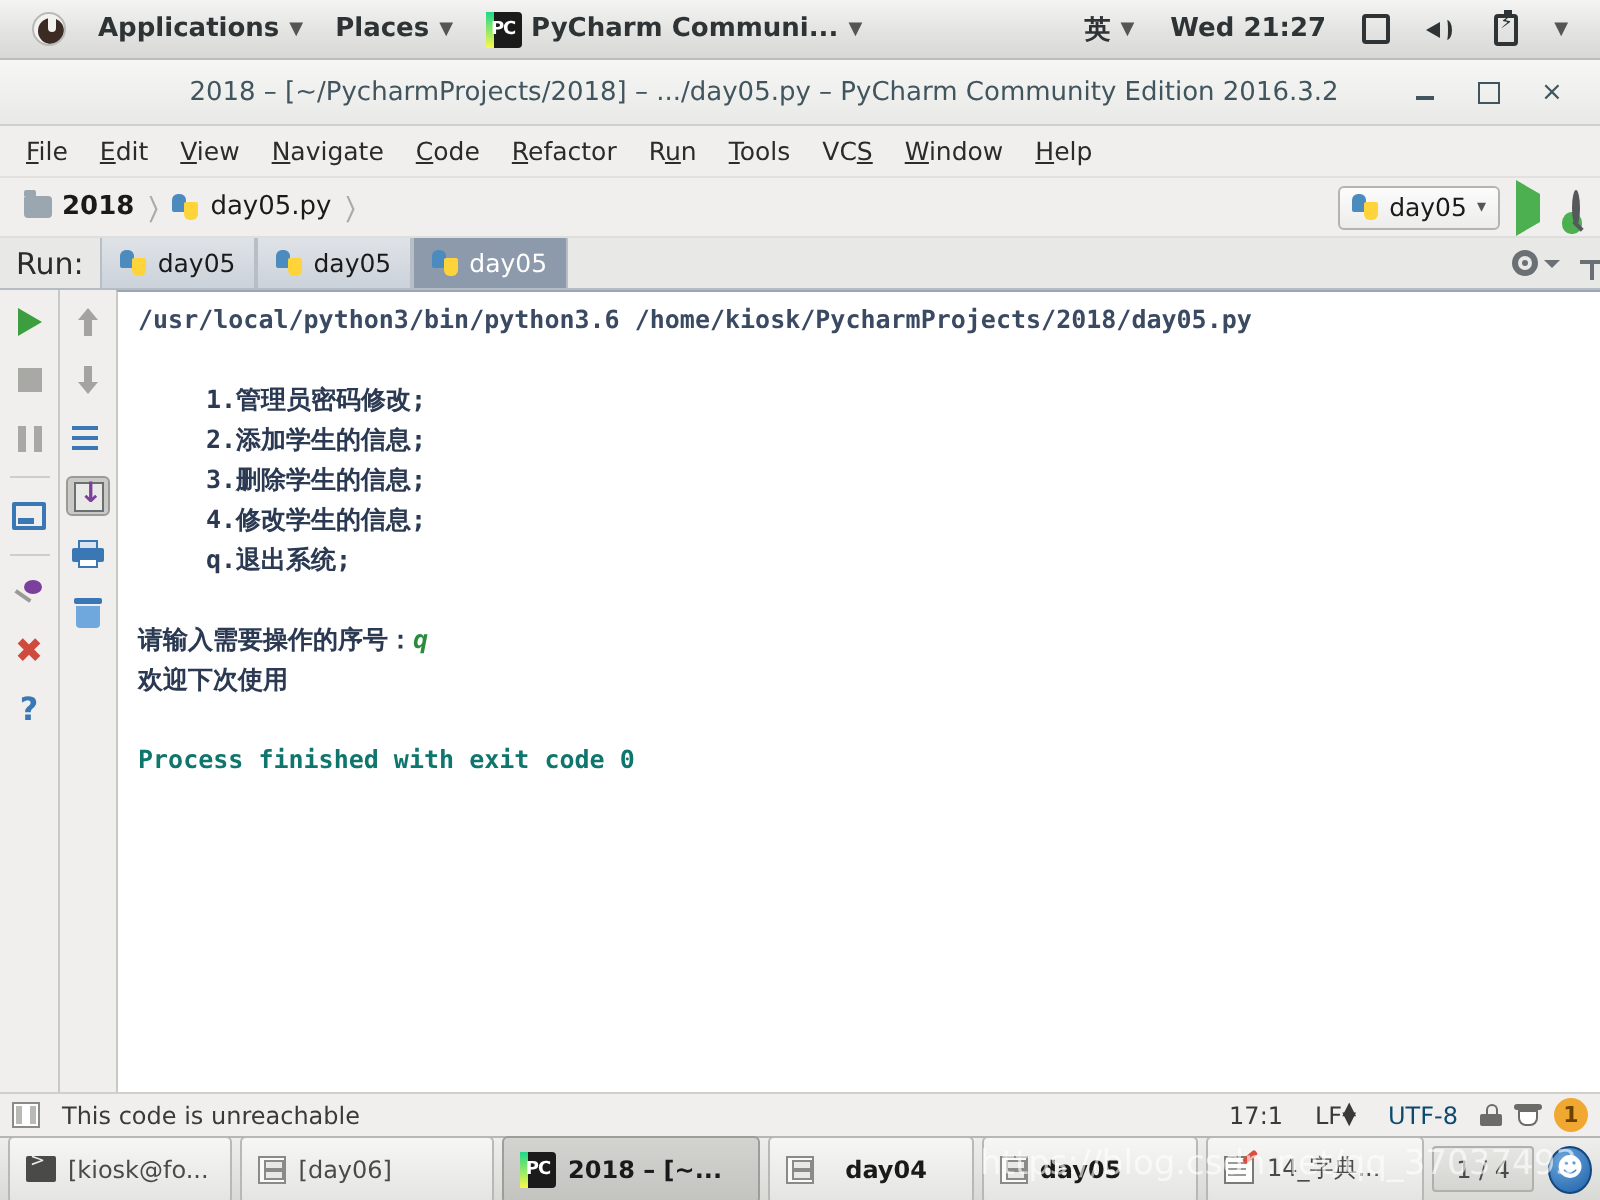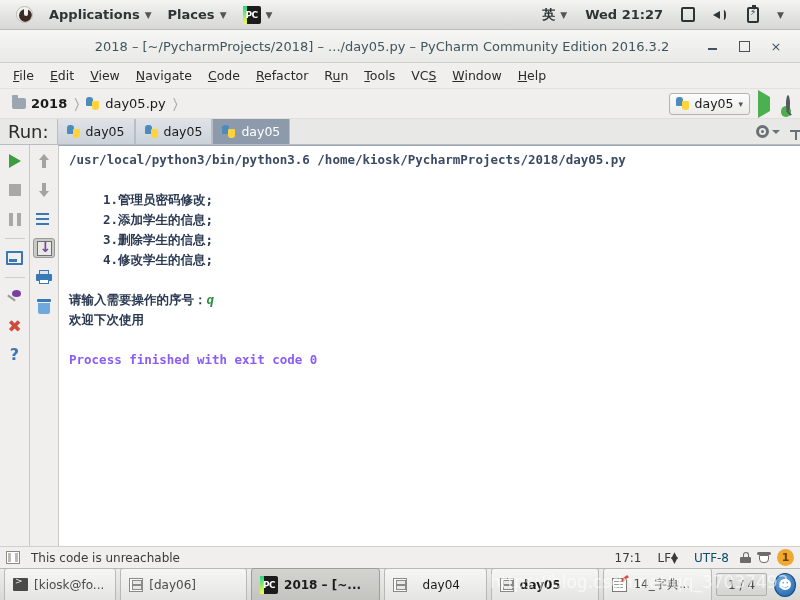--- a/index.html
+++ b/index.html
@@ -203,21 +203,21 @@
   }
 
   
   .run-window { flex: 1; display: flex; flex-direction: column; min-height: 0; }
   .run-header {
     height: 26px; display: flex; align-items: center;
     background: #e8e8e6;
     border-bottom: 1px solid #b5bcc4;
   }
   .run-label {
-    padding: 0 8px; font-size: 18px; color: #2b2b2b;
+    padding: 0 8px; font-size: 15px; color: #2b2b2b;
   }
   .run-tab {
     display: flex; align-items: center; gap: 5px;
     padding: 3px 9px; height: 25px;
     font-size: 12.5px; color: #1a1a1a;
     background: linear-gradient(to bottom, #dfe3e8, #ccd2da);
     border-left: 1px solid #b8bec6;
     border-right: 1px solid #b8bec6;
     white-space: nowrap;
   }
@@ -351,21 +351,21 @@
     border-top: 1px solid #9aa6b5;
     padding: 4px 0 0 10px;
     font-family: "DejaVu Sans Mono", "Liberation Mono", monospace;
     font-size: 12.5px;
     line-height: 20px;
     overflow: hidden;
     position: relative;
   }
   .cline { white-space: pre; color: #2b3a52; font-weight: bold; }
   .cline.cmd { color: #3b4a63; }
-  .cline.blue { color: #8b5cf6; }
+  .cline.blue { color: #0f766e; }
   .cin { color: #2a8c3c; font-style: italic; }
   .indent { padding-left: 34px; }
   .cblank { height: 20px; }
 
   
   .statusbar {
     height: 22px; display: flex; align-items: center;
     background: #f0efee; border-top: 1px solid #cfcfcb;
     font-size: 12px; color: #3a3a3a; padding: 0 6px; gap: 6px;
   }
@@ -425,21 +425,21 @@
     border: 1px solid #b8b8b4; border-radius: 3px;
     background: linear-gradient(to bottom, #f6f6f5, #e4e4e1);
     font-size: 12px; color: #4a4a48;
     white-space: nowrap; overflow: hidden;
     min-width: 0;
   }
   .task-btn.w1 { width: 122px; }
   .task-btn.w2 { width: 138px; }
   .task-btn.w3 { width: 140px; color: #1a1a1a; font-weight: 600;
     background: linear-gradient(to bottom, #d3d3cf, #c3c3bf); border-color: #9d9d99; }
-  .task-btn.w4 { width: 112px; color: #1a1a1a; font-weight: 400; gap: 16px; }
+  .task-btn.w4 { width: 112px; color: #1a1a1a; font-weight: 700; gap: 16px; }
   .task-btn.w5 { width: 118px; color: #1a1a1a; font-weight: 600; }
   .task-btn.w6 { width: 118px; }
   .tb-term-icon {
     width: 15px; height: 13px; background: #4a4a48; border-radius: 1px; position: relative;
   }
   .tb-term-icon::after {
     content: ">"; position: absolute; left: 2px; top: -2px; color: #eee; font-size: 9px;
   }
   .tb-drawer-icon {
     width: 14px; height: 14px; border: 1.5px solid #8a8a86; background: #fafafa; position: relative;
@@ -497,20 +497,21 @@
     </div>
     <div class="gp-item">
       <span class="gp-label">Places</span>
       <span class="caret">▼</span>
     </div>
     <div class="gp-item active-app">
       <span class="pc-icon">
         <span class="pc-grad"></span>
           <span class="pc-txt">PC</span>
       </span>
+      <span class="gp-label">PyCharm Communi...</span>
       <span class="caret">▼</span>
     </div>
     <div class="gnome-spacer"></div>
     <div class="gnome-right">
       <div class="gp-item">
         <span class="ime-label">英</span>
         <span class="caret">▼</span>
       </div>
       <div class="gp-item">
         <span>Wed 21:27</span>
@@ -684,20 +685,21 @@
             </div>
         </div>
 
         <div class="console">
           <div class="cline cmd">/usr/local/python3/bin/python3.6 /home/kiosk/PycharmProjects/2018/day05.py</div>
           <div class="cblank"></div>
           <div class="cline indent">1.管理员密码修改;</div>
           <div class="cline indent">2.添加学生的信息;</div>
           <div class="cline indent">3.删除学生的信息;</div>
           <div class="cline indent">4.修改学生的信息;</div>
+          <div class="cline indent">q.退出系统;</div>
           <div class="cblank"></div>
           <div class="cline"><span>请输入需要操作的序号：</span><span class="cin">q</span></div>
           <div class="cline">欢迎下次使用</div>
           <div class="cblank"></div>
           <div class="cline blue">Process finished with exit code 0</div>
         </div>
       </div>
     </div>
 
     <div class="statusbar">

